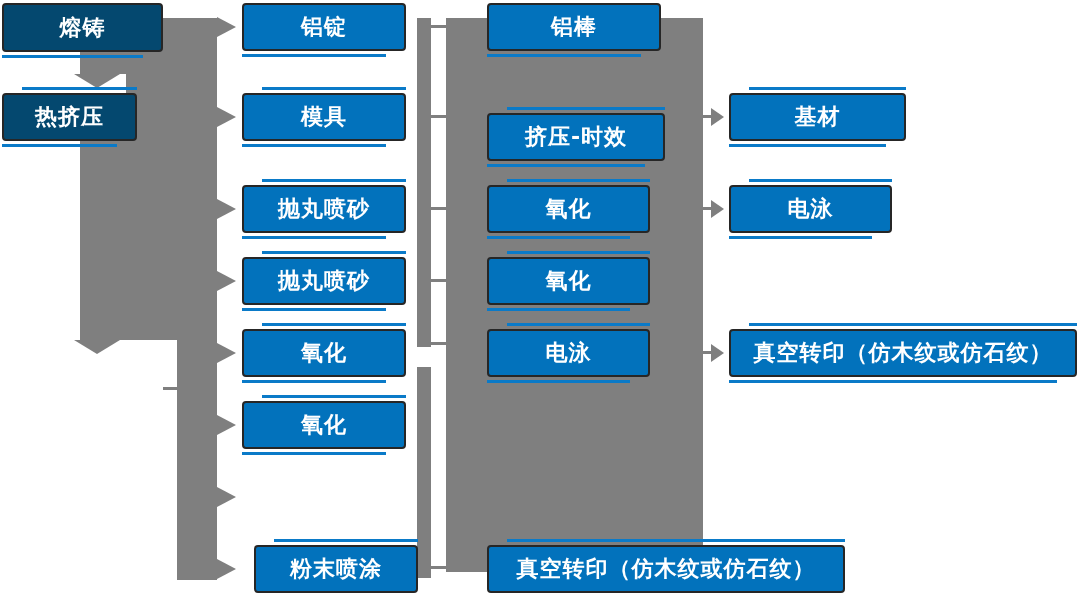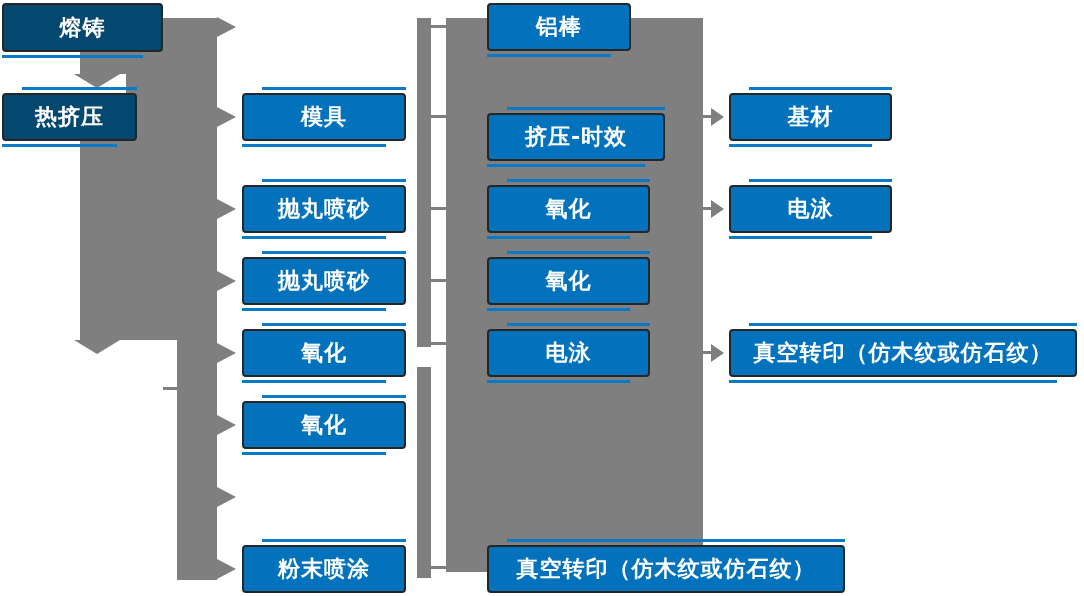--- a/index.html
+++ b/index.html
@@ -87,31 +87,32 @@
   <div class="tie" style="left:703px;top:115px;width:9px;"></div>
   <div class="arr-r sm" style="left:711px;top:108px;"></div>
   <div class="tie" style="left:703px;top:207px;width:9px;"></div>
   <div class="arr-r sm" style="left:711px;top:200px;"></div>
   <div class="tie" style="left:703px;top:351px;width:9px;"></div>
   <div class="arr-r sm" style="left:711px;top:344px;"></div>
 
   <div class="box dark" style="left:2px;top:3px;width:161px;height:49px;">熔铸</div>
   <div class="box dark" style="left:2px;top:93px;width:135px;">热挤压</div>
 
+  <div class="box" style="left:242px;top:3px;width:164px;">铝锭</div>
   <div class="box" style="left:242px;top:93px;width:164px;">模具</div>
   <div class="box" style="left:242px;top:185px;width:164px;">抛丸喷砂</div>
   <div class="box" style="left:242px;top:257px;width:164px;">抛丸喷砂</div>
   <div class="box" style="left:242px;top:329px;width:164px;">氧化</div>
   <div class="box" style="left:242px;top:401px;width:164px;">氧化</div>
-  <div class="box" style="left:242px;top:545px;width:164px;text-align:center;">粉末喷涂</div>
+  <div class="box" style="left:254px;top:545px;width:164px;text-align:center;">粉末喷涂</div>
 
-  <div class="box" style="left:487px;top:3px;width:144px;">铝棒</div>
+  <div class="box" style="left:487px;top:3px;width:174px;">铝棒</div>
   <div class="box" style="left:487px;top:93px;width:178px;margin-top:20px;">挤压-时效</div>
   <div class="box" style="left:487px;top:185px;width:163px;">氧化</div>
   <div class="box" style="left:487px;top:257px;width:163px;">氧化</div>
   <div class="box" style="left:487px;top:329px;width:163px;">电泳</div>
   <div class="box" style="left:487px;top:545px;width:358px;">真空转印（仿木纹或仿石纹）</div>
 
-  <div class="box" style="left:729px;top:93px;width:163px;">基材</div>
+  <div class="box" style="left:729px;top:93px;width:177px;">基材</div>
   <div class="box" style="left:729px;top:185px;width:163px;">电泳</div>
   <div class="box" style="left:729px;top:329px;width:348px;">真空转印（仿木纹或仿石纹）</div>
 
 </div>
 
 </body></html>

